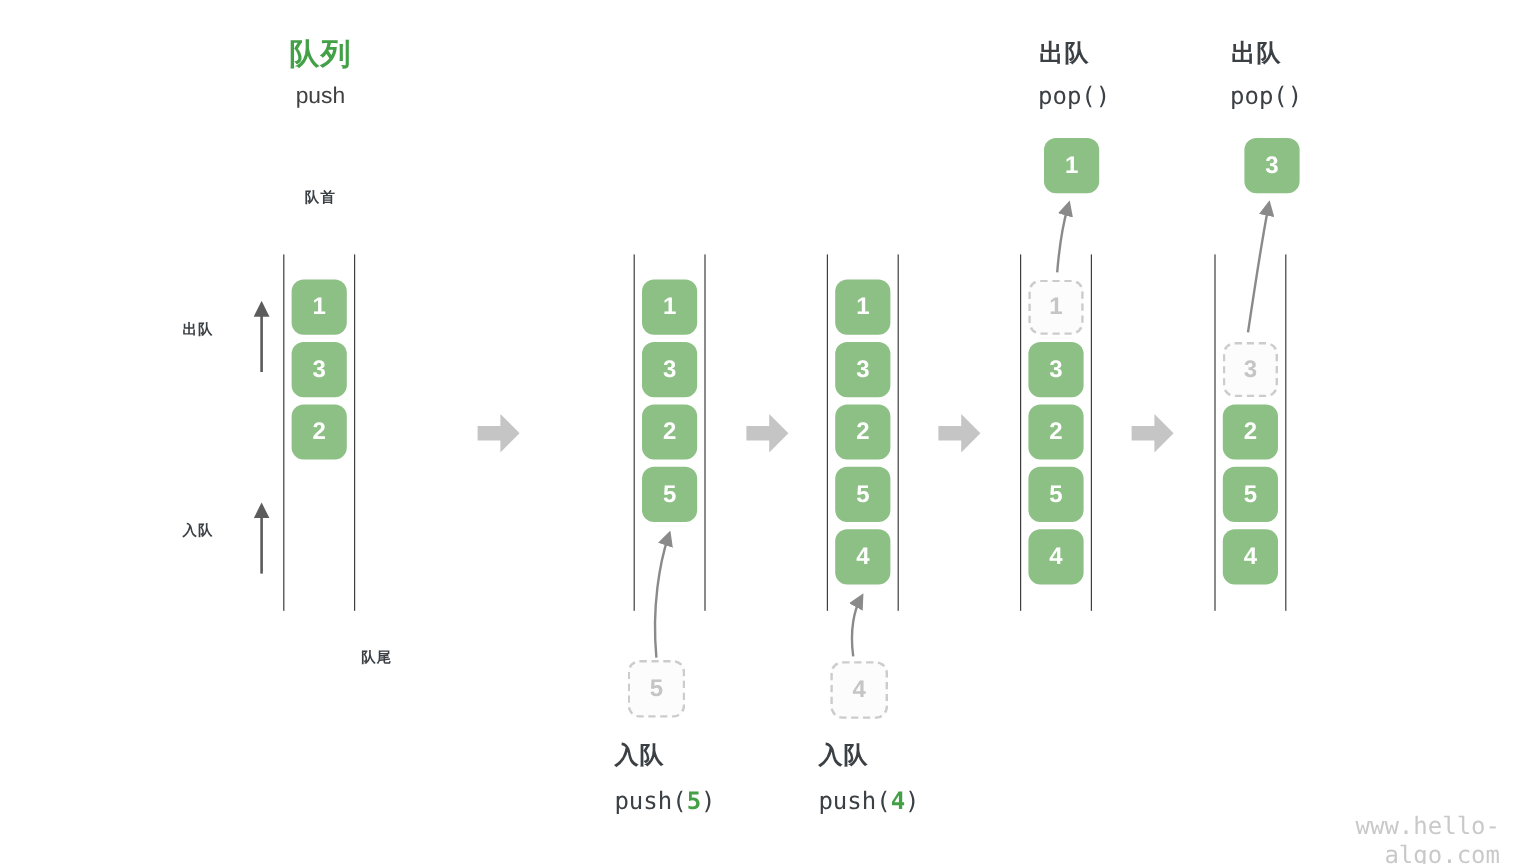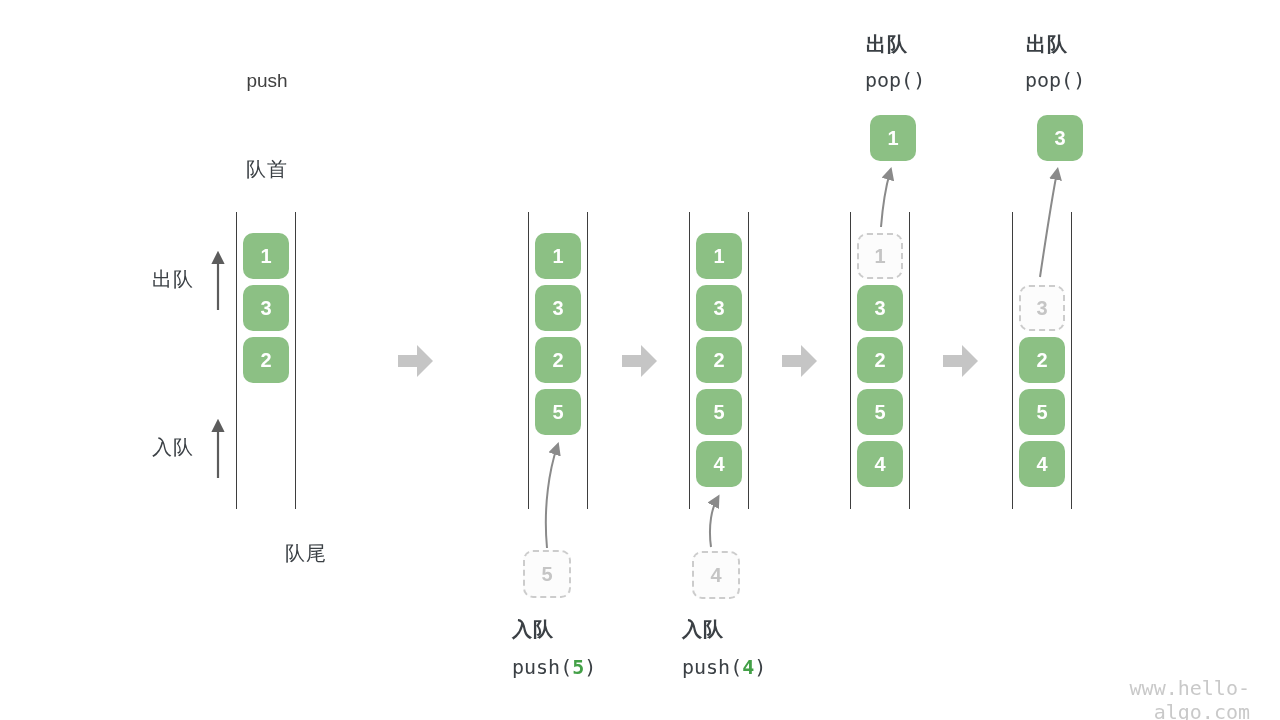--- a/index.html
+++ b/index.html
@@ -33,21 +33,21 @@
     color:var(--accent);
     letter-spacing:1px;
   }
   .title-en{
     left:207px;top:70px;width:120px;
     text-align:center;
     font-size:19px;
     color:#404040;
   }
   .zh-label{
-    font-size:20px;font-weight:normal;color:var(--text);
+    font-size:12px;font-weight:bold;color:var(--text);
     letter-spacing:1px;
     white-space:nowrap;
   }
   .lbl-front{left:207px;top:156px;width:120px;text-align:center;}
   .lbl-rear{left:207px;top:540px;width:120px;text-align:right;}
   .lbl-deq-side{left:152px;top:266px;}
   .lbl-enq-side{left:152px;top:434px;}
   .queue-col{
     top:212px;width:60px;height:297px;
     border-left:1.5px solid var(--line);
@@ -106,20 +106,21 @@
   .up-arrow{stroke:var(--uparrow);stroke-width:2.2;fill:none;}
   .block-arrow{fill:var(--block-arrow);}
   .ah-curve{fill:var(--curve);}
   .ah-up{fill:var(--uparrow);}
 </style>
 </head>
 <body>
 
 <div class="canvas">
 
+  <div class="abs title-zh">队列</div>
   <div class="abs title-en">push</div>
 
   <div class="abs zh-label lbl-front">队首</div>
   <div class="abs zh-label lbl-rear">队尾</div>
   <div class="abs zh-label lbl-deq-side">出队</div>
   <div class="abs zh-label lbl-enq-side">入队</div>
 
   <div class="abs queue-col qc1">
       <div class="slot solid" style="top: 21px;">1</div>
       <div class="slot solid" style="top: 73px;">3</div>

